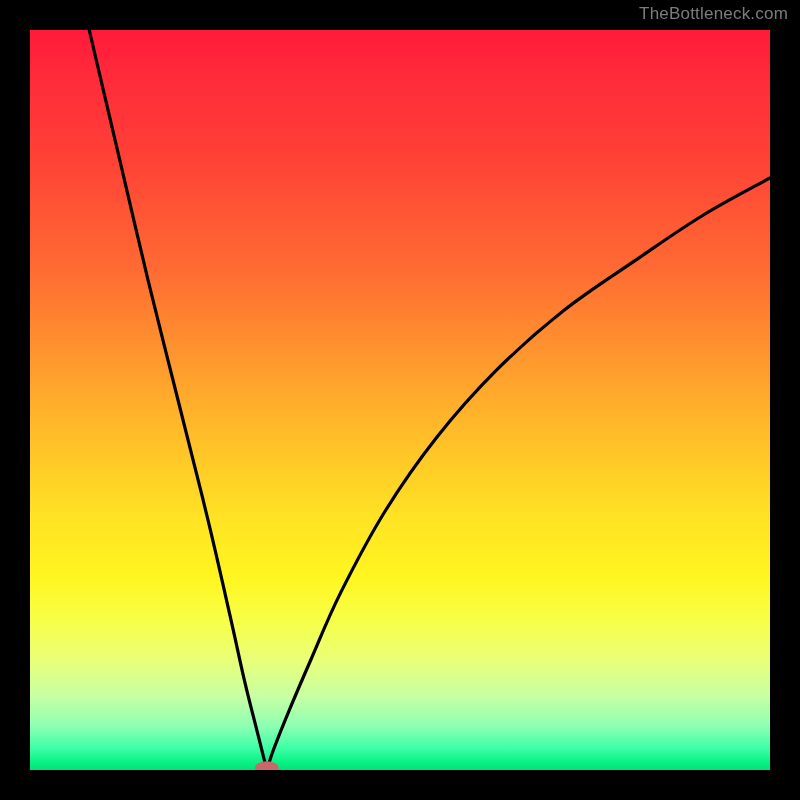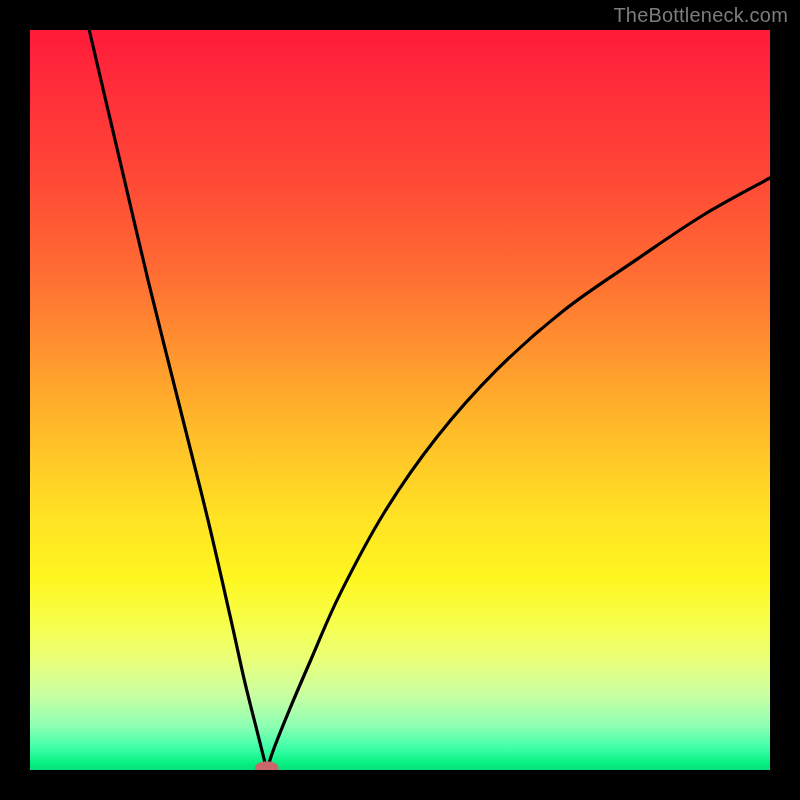--- a/index.html
+++ b/index.html
@@ -49,21 +49,21 @@
   }
   .svg-layer {
     position: absolute;
     inset: 0;
   }
   .attribution {
     position: absolute;
     top: 4px;
     right: 12px;
     color: #7c7c7c;
-    font-size: 20px;
+    font-size: 17px;
     letter-spacing: 0.2px;
     font-weight: 400;
   }
 </style>
 </head>
 <body>
 
 <div class="frame">
 
   <div class="attribution">TheBottleneck.com</div>

